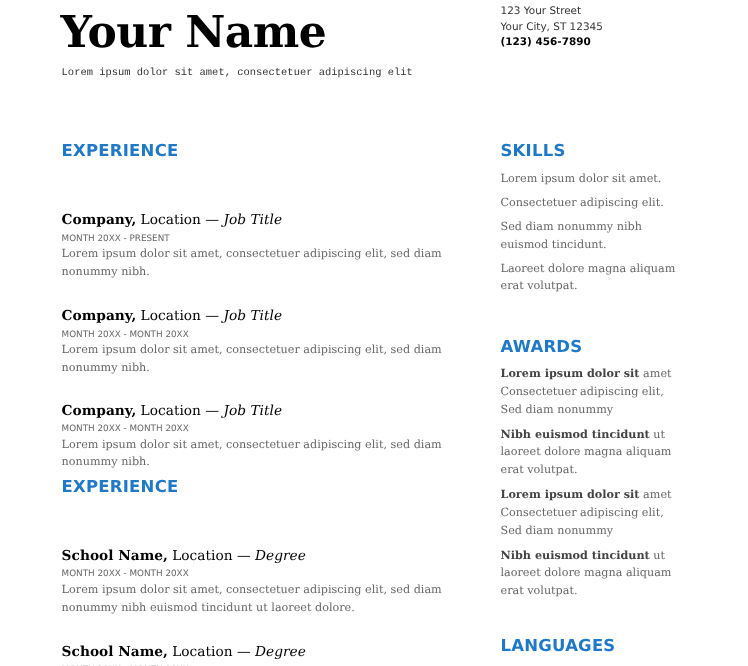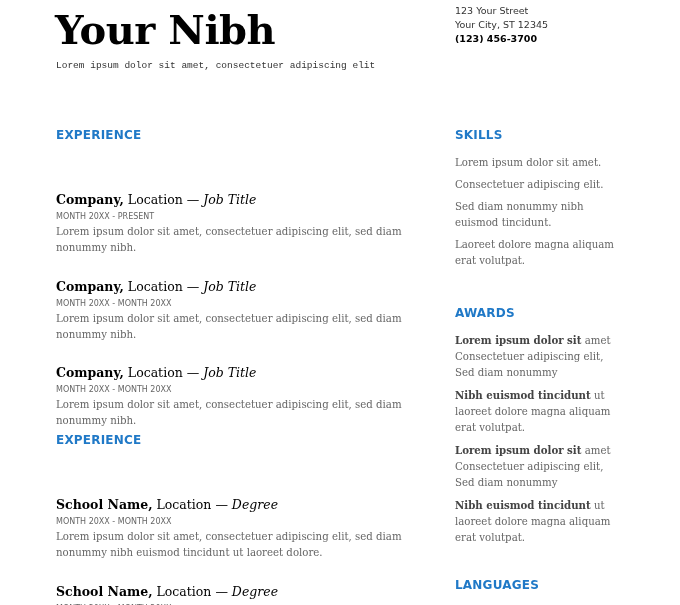--- a/index.html
+++ b/index.html
@@ -17,47 +17,47 @@
     }
     .contact {
       position: absolute; left: 455px; top: 4px;
       font-family: "DejaVu Sans", sans-serif; font-size: 9.5px; line-height: 14px; color: #333333;
     }
     .contact .bold { font-weight: bold; color: #000000; }
 
     .section-title {
       position: absolute;
       font-family: "DejaVu Sans", sans-serif; font-weight: bold;
-      font-size: 12px; color: #2079c7; letter-spacing: 0.2px; text-align: center;
+      font-size: 15px; color: #2079c7; letter-spacing: 0.2px; text-align: center;
     }
 
     .entry { position: absolute; left: 56px; width: 350px; }
     .entry-head { font-size: 12.5px; line-height: 18px; color: #000000; margin-top: 36px; }
     .entry-head .org { font-weight: bold; }
     .entry-head .role { font-style: italic; }
     .entry-date {
       font-family: "DejaVu Sans", sans-serif; font-size: 8px; color: #666666;
       margin-top: 2px; line-height: 12px;
     }
     .entry-desc { font-size: 10.2px; line-height: 16px; color: #666666; margin-top: 1px; }
 
     .side-list { position: absolute; left: 455px; width: 175px; }
     .side-item { font-size: 10.2px; line-height: 16px; color: #666666; margin-bottom: 6px; }
     .side-item b { font-weight: bold; color: #444444; }
   </style>
 </head>
 <body>
 
-<div class="name">Your Nibh</div>
+<div class="name">Your Name</div>
 <div class="tagline">Lorem ipsum dolor sit amet, consectetuer adipiscing elit</div>
 
 <div class="contact">
   <div>123 Your Street</div>
   <div>Your City, ST 12345</div>
-  <div class="bold">(123) 456-3700</div>
+  <div class="bold">(123) 456-7890</div>
 </div>
 
 <div class="section-title" style="left:56px; top:128px;">EXPERIENCE</div>
 
 <div class="entry" style="top:155px;">
   <div class="entry-head"><span class="org">Company,</span><span> Location — </span><span class="role">Job Title</span></div>
   <div class="entry-date">MONTH 20XX - PRESENT</div>
   <div class="entry-desc">Lorem ipsum dolor sit amet, consectetuer adipiscing elit, sed diam nonummy nibh.</div>
 </div>
 

